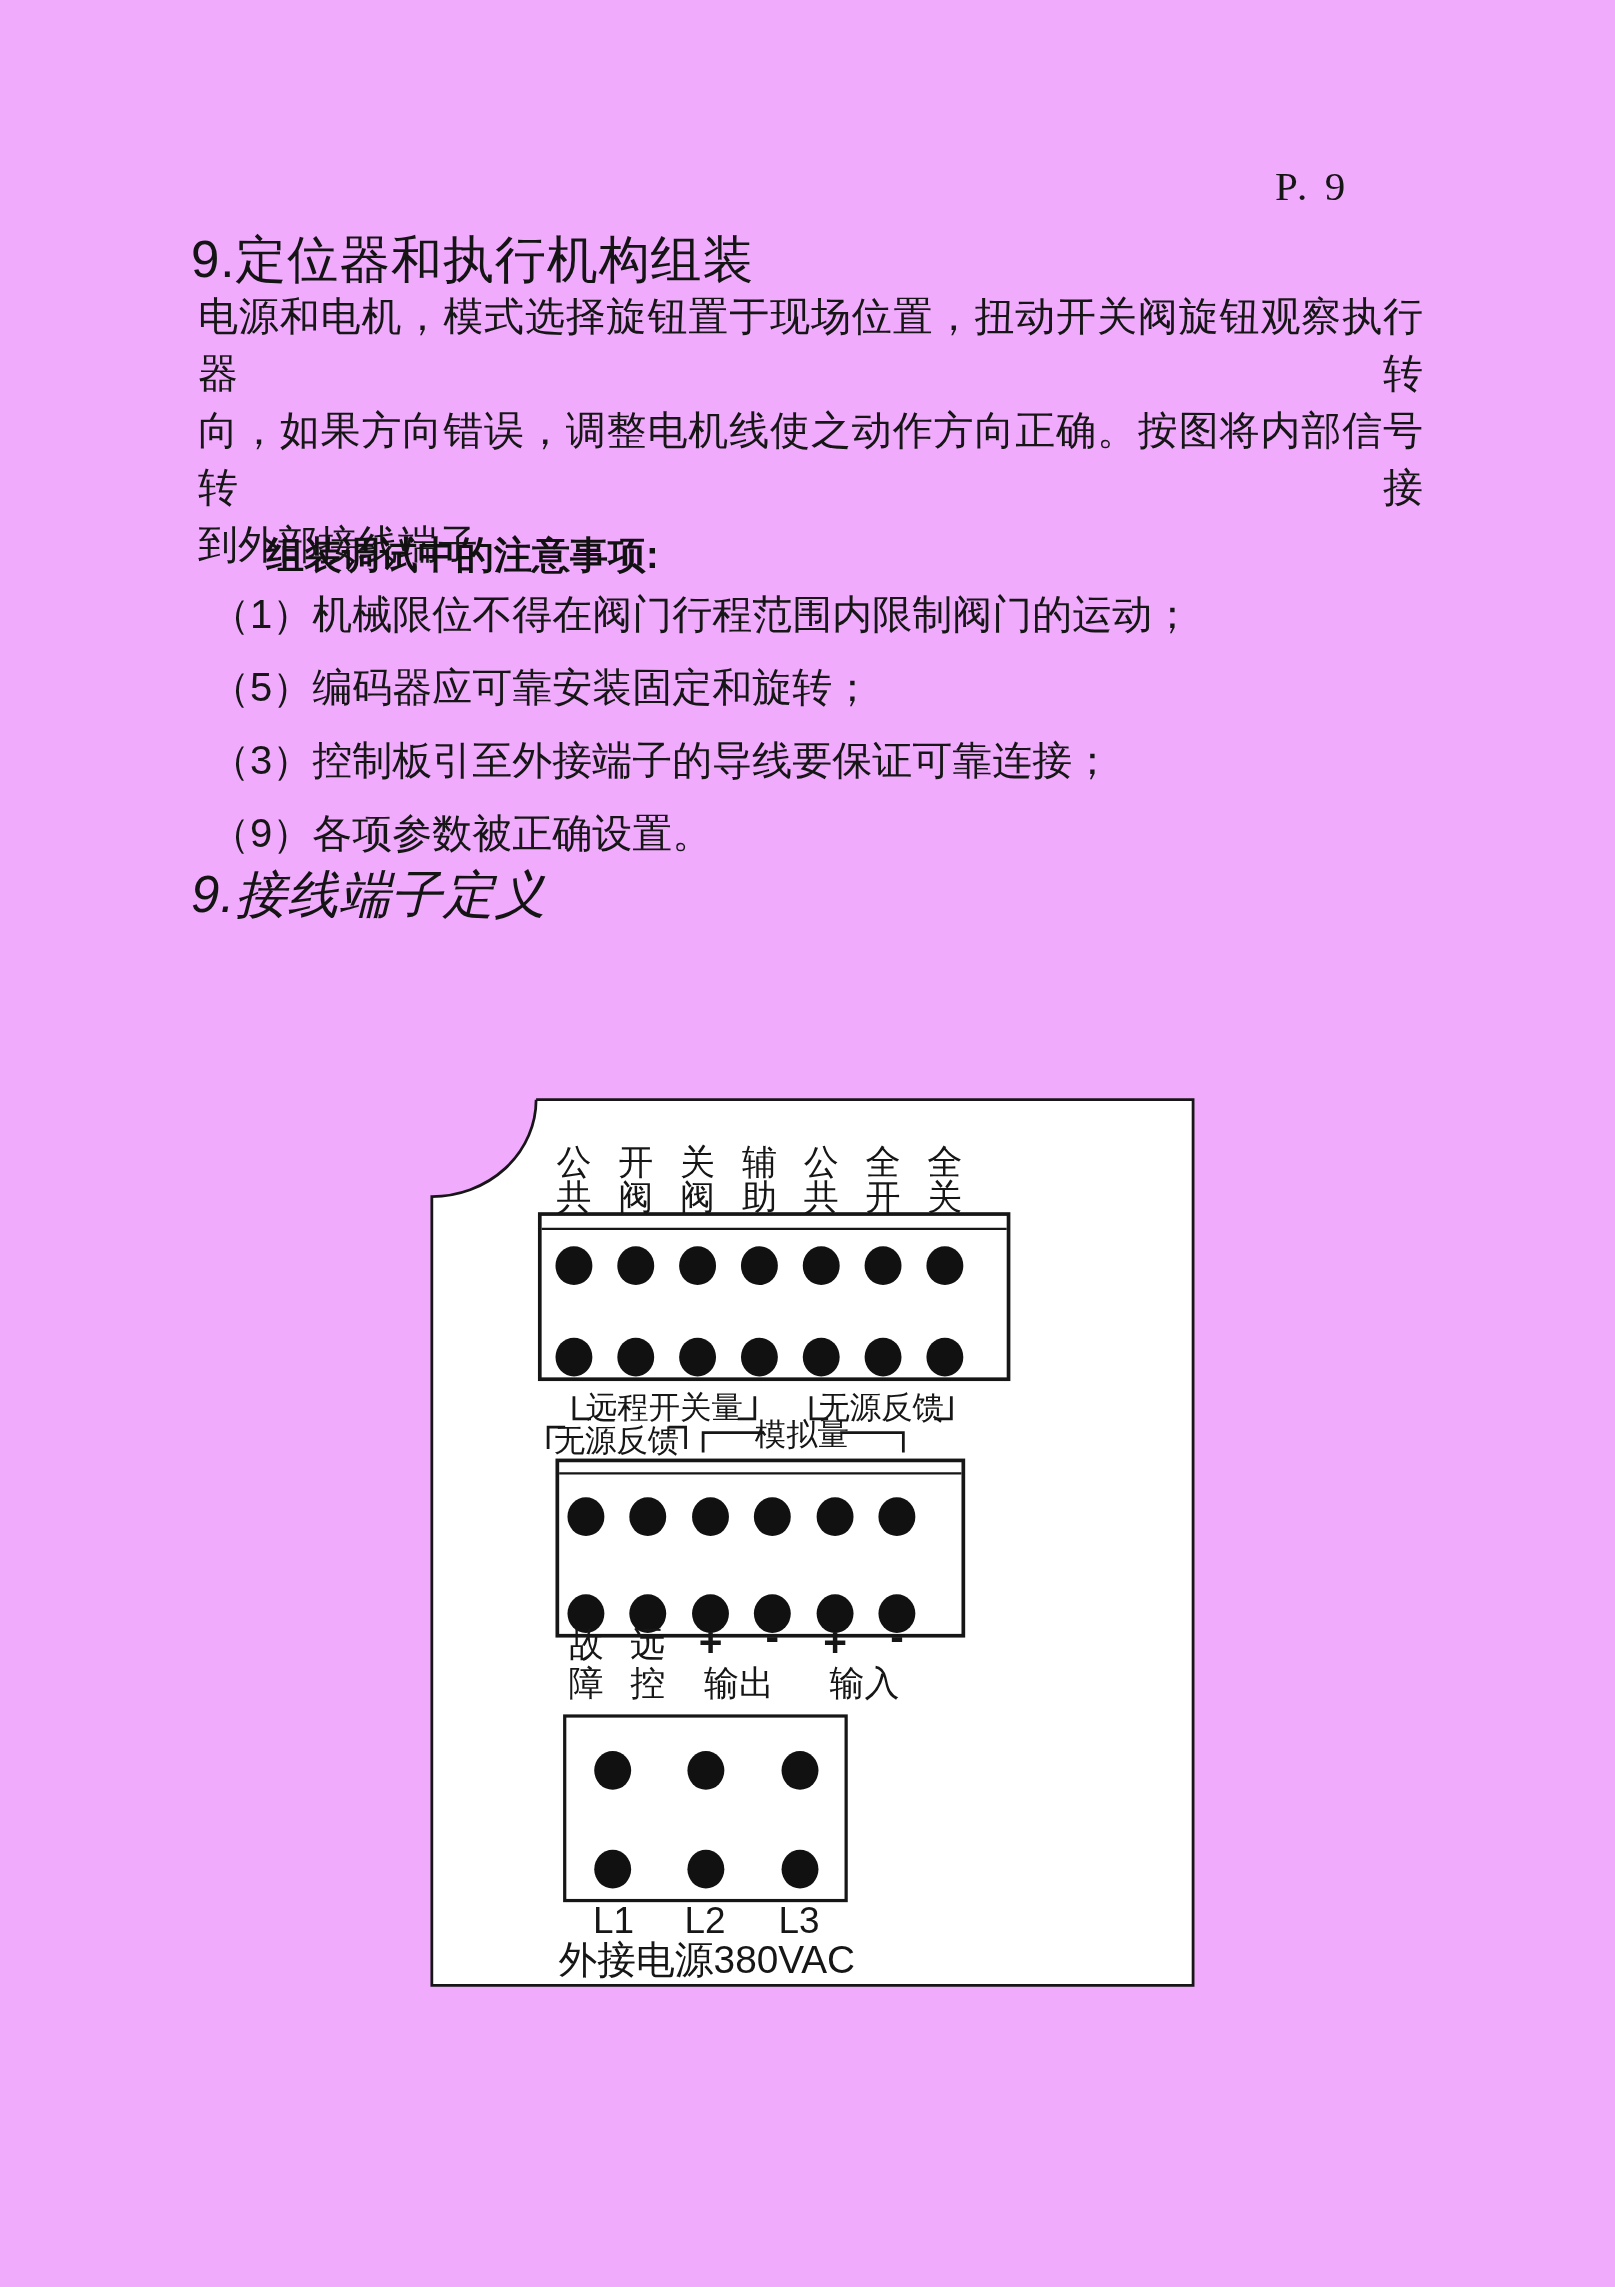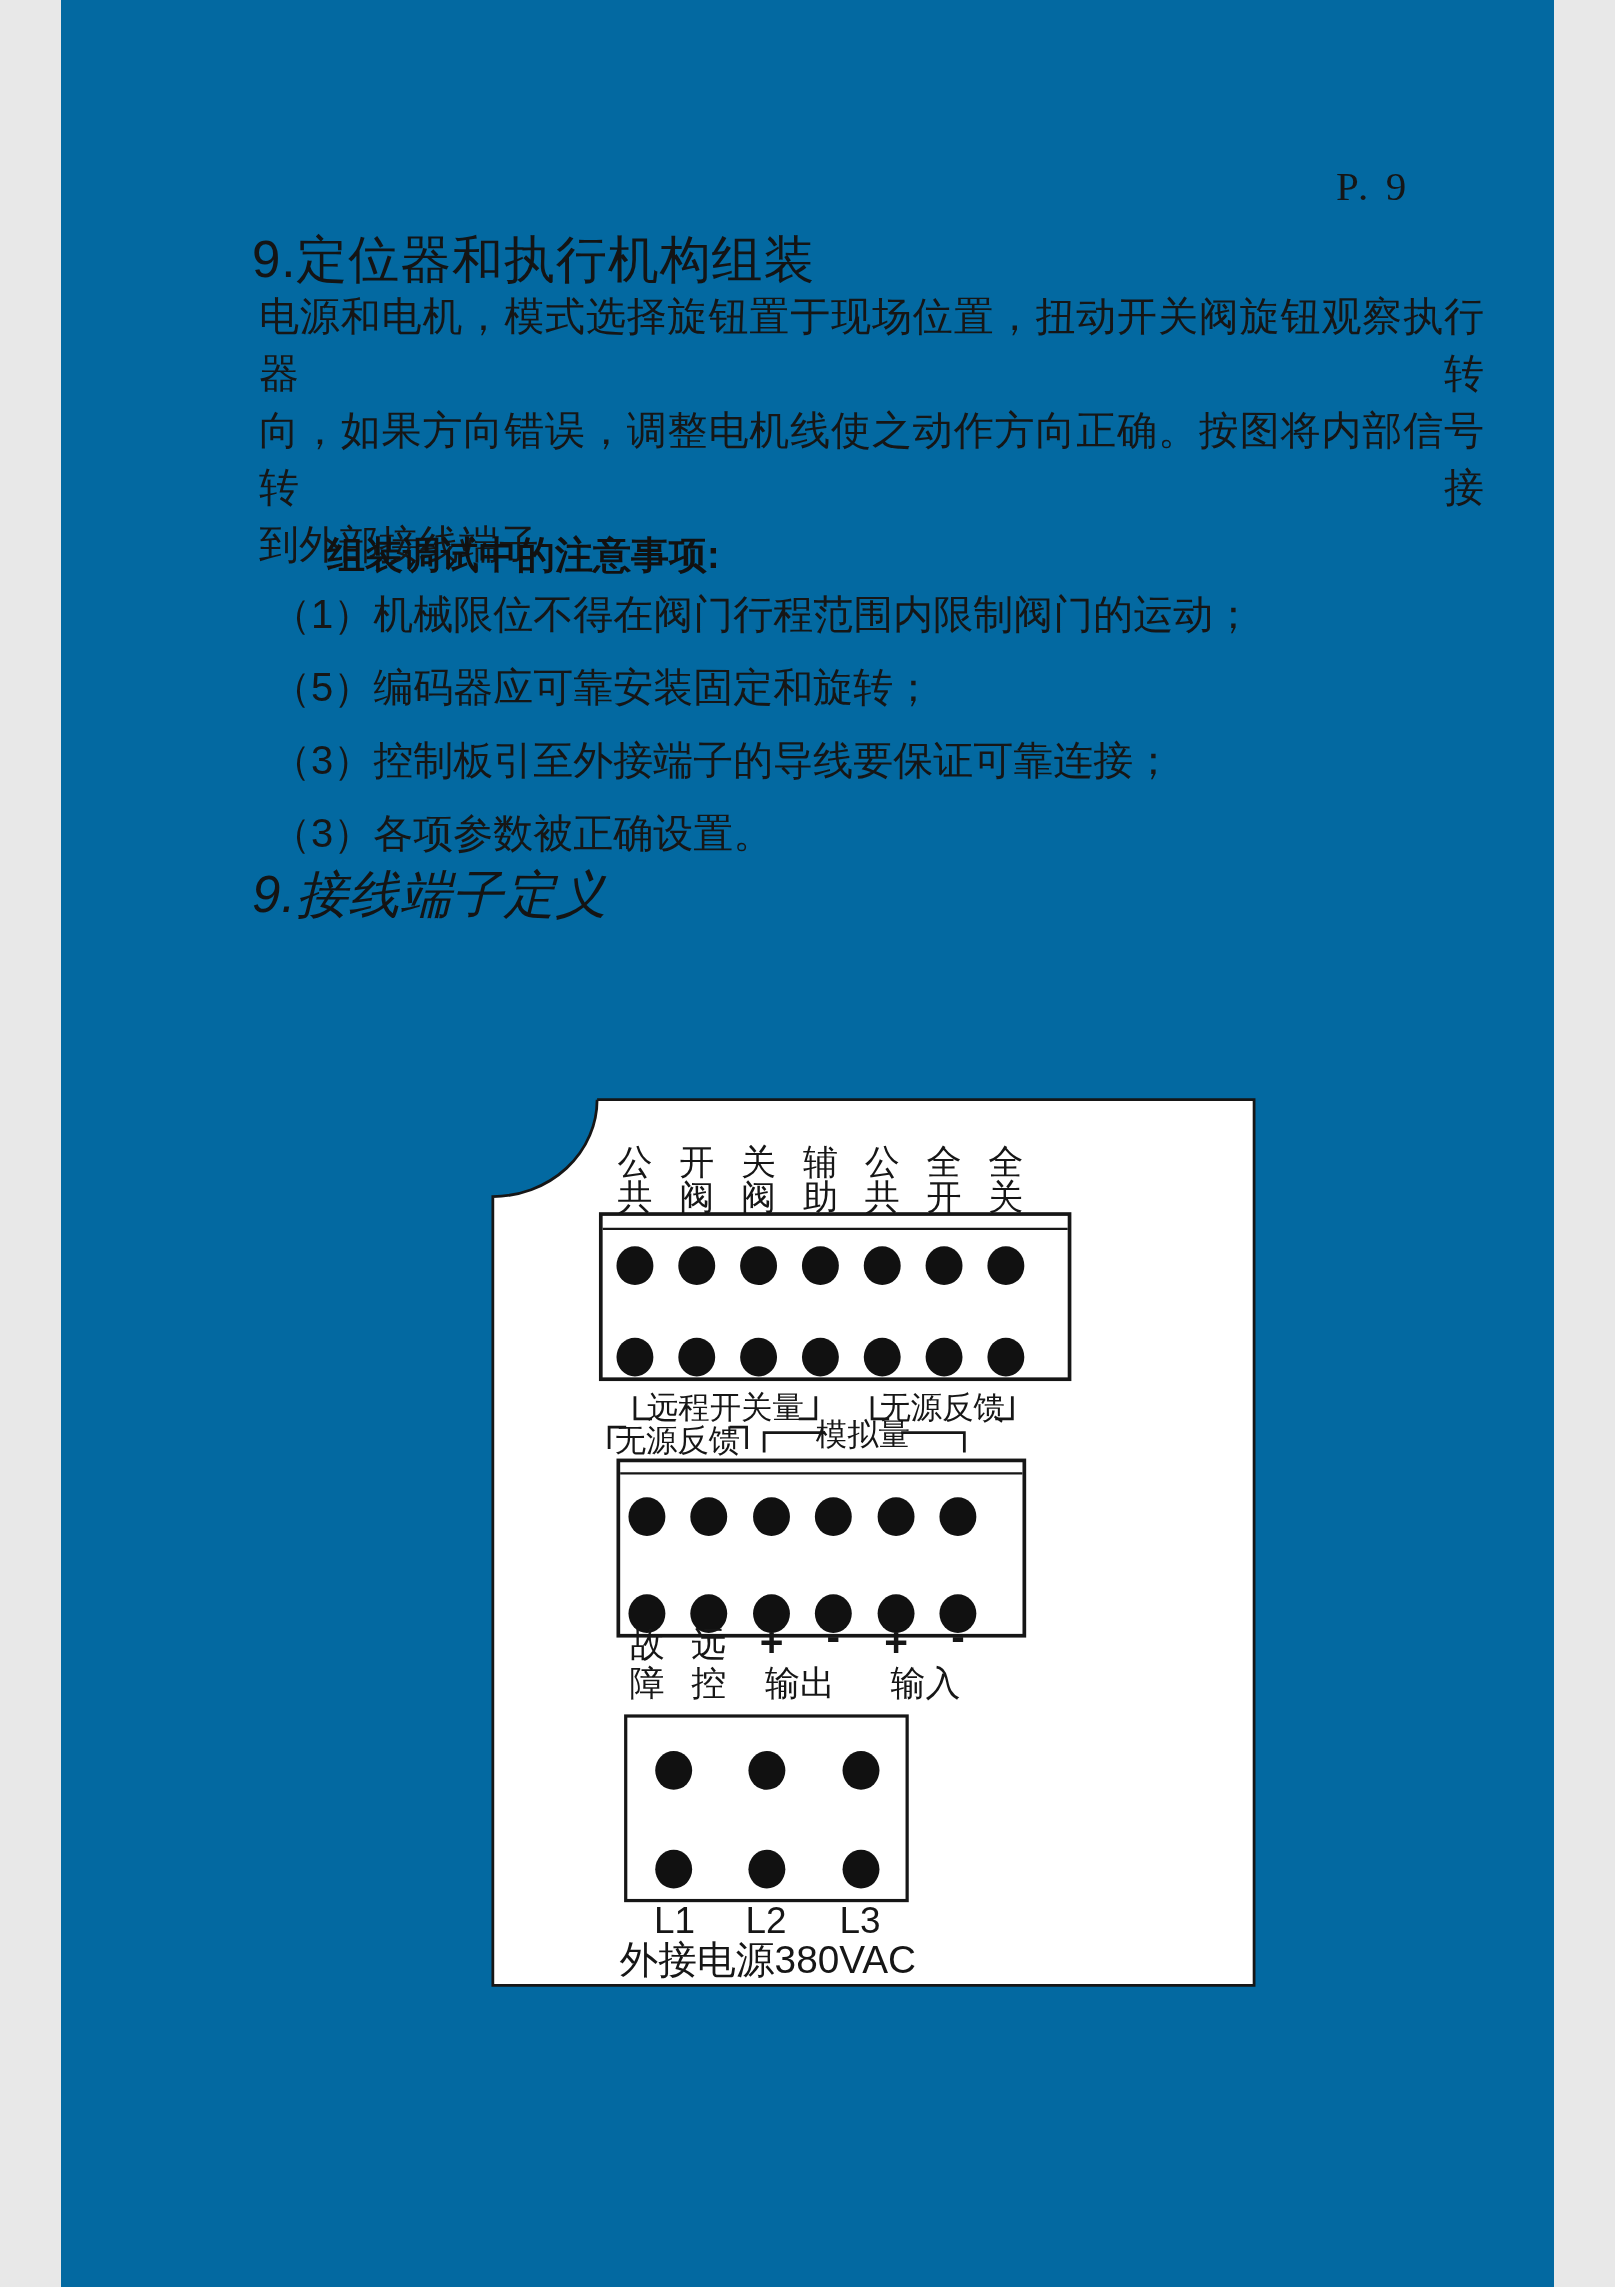--- a/index.html
+++ b/index.html
@@ -1,20 +1,20 @@
 <!DOCTYPE html>
 <html style="font-size:14.8px"><head>
 <meta charset="utf-8">
 <style>
   html,body { margin:0; padding:0; background:#e8e8e8; }
   .page {
     position:relative;
-    width:1493px; height:2288px;
+    width:1615px; height:2288px;
     margin:0 auto;
-    background:#0369a1;
+    background:#f0abfc;
     color:#161616;
     font-family:"Liberation Sans", sans-serif;
     overflow:hidden;
   }
   .pageno {
     position:absolute; left:1275px; top:162px;
     font-family:"Liberation Serif", serif;
     font-size:41px; letter-spacing:3.7px; color:#161616;
   }
   .h-sec {
@@ -75,21 +75,21 @@
     <div class="pline">向，如果方向错误，调整电机线使之动作方向正确。按图将内部信号转接</div>
     <div class="pline last">到外部接线端子</div>
   </div>
 
   <div class="notes-title">组装调试中的注意事项:</div>
 
   <div class="notes">
     <div class="note-item">（1）机械限位不得在阀门行程范围内限制阀门的运动；</div>
     <div class="note-item">（5）编码器应可靠安装固定和旋转；</div>
     <div class="note-item">（3）控制板引至外接端子的导线要保证可靠连接；</div>
-    <div class="note-item">（3）各项参数被正确设置。</div>
+    <div class="note-item">（9）各项参数被正确设置。</div>
   </div>
 
   <h1 class="h-sec h9">9.接线端子定义</h1>
 
   <svg class="diagram" viewBox="440 1160 880 1010" xmlns="http://www.w3.org/2000/svg">
 
     <path class="outline" d="M 581 1191 L 1293 1191 L 1293 2151 L 468 2151 L 468 1296 A 113 105 0 0 0 581 1191"></path>
 
     <g>
       <text class="t38 mid" x="622" y="1272">公</text>

